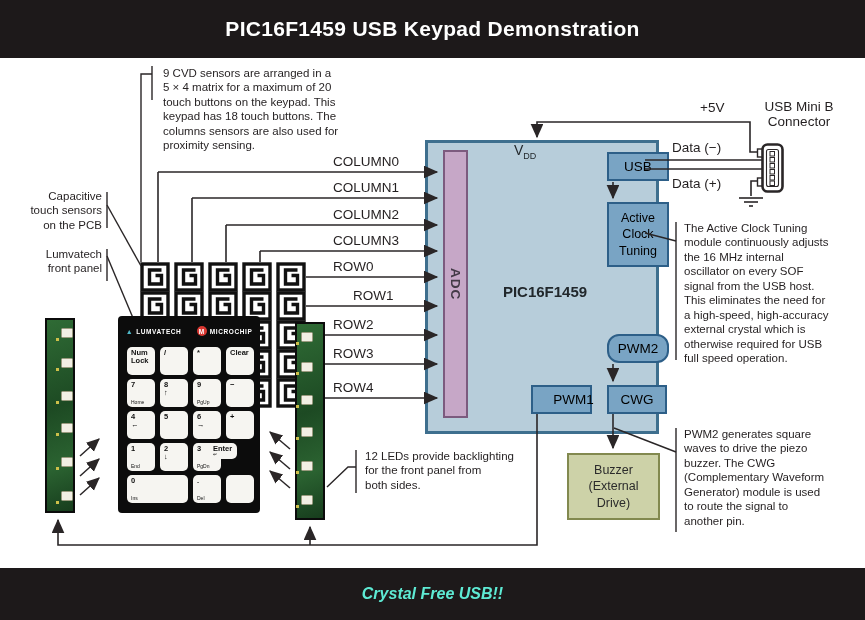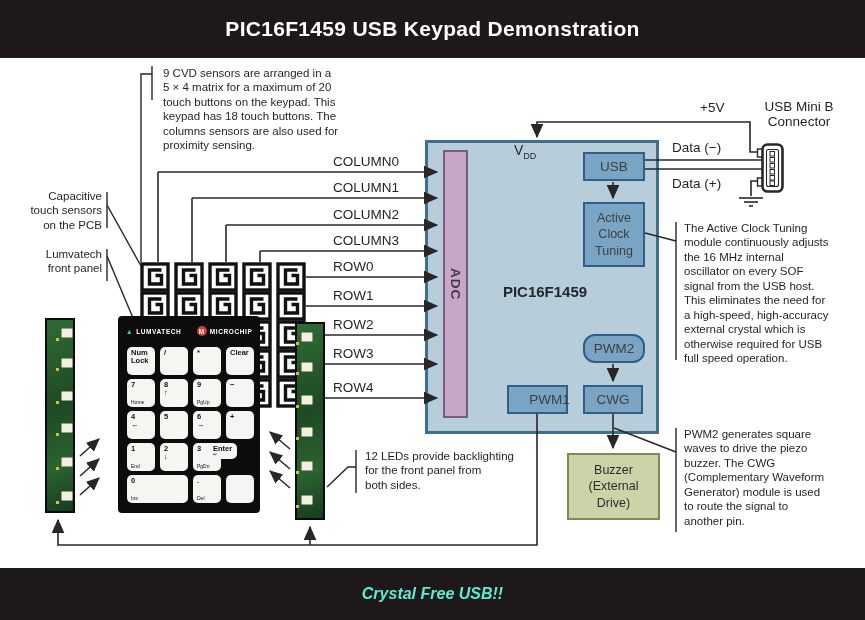--- a/index.html
+++ b/index.html
@@ -12,21 +12,21 @@
   #footbar{top:568px;height:52px;}
   #footbar .t{color:#5eead4;font-size:16px;font-weight:bold;font-style:italic;}
   .txt{white-space:pre-line;font-size:11.5px;line-height:1.26;}
   .txt.r{text-align:right;}
   .sig{font-size:13.5px;left:333px;height:16px;}
   .blk{box-sizing:border-box;display:flex;align-items:center;justify-content:center;text-align:center;}
   #pic{left:425px;top:140px;width:228px;height:288px;background:#b7cdda;border:3px solid #3e6f8e;}
   #picname{left:470px;top:283px;width:150px;text-align:center;font-size:15px;font-weight:bold;color:#21272b;}
   #adc{left:443px;top:150px;width:25px;height:268px;background:#c6a7c7;border:2px solid #7c5a7e;}
   #adc span{writing-mode:vertical-rl;font-size:13.5px;font-weight:600;color:#433a47;letter-spacing:1px;}
-  .sub{background:#79a4c4;border:2px solid #2d5f88;color:#404040;font-size:13.5px;}
+  .sub{background:#79a4c4;border:2px solid #2d5f88;color:#000000;font-size:13.5px;margin-left:24px;}
   #usb{left:583px;top:152px;width:62px;height:29px;}
   #act{left:583px;top:202px;width:62px;height:65px;font-size:12.5px;line-height:1.3;white-space:pre-line;}
   #pwm2{left:583px;top:334px;width:62px;height:29px;border-radius:12px;}
   #cwg{left:583px;top:385px;width:60px;height:29px;}
   #pwm1{left:507px;top:385px;width:61px;height:29px;padding-left:24px;}
   #buzzer{left:567px;top:453px;width:93px;height:67px;background:#cdd2a8;border:2px solid #82894f;
           color:#2b2b2b;font-size:12.5px;line-height:1.3;white-space:pre-line;}
   #vdd{left:514px;top:142px;font-size:14px;color:#24292d;}
   #vdd sub{font-size:9px;}
   .lbl{font-size:13.5px;}
@@ -278,21 +278,21 @@
 (Complementary Waveform
 Generator) module is used
 to route the signal to
 another pin.</div>
 
 <div class="abs sig" style="top:154px;">COLUMN0</div>
 <div class="abs sig" style="top:180px;">COLUMN1</div>
 <div class="abs sig" style="top:207px;">COLUMN2</div>
 <div class="abs sig" style="top:233px;">COLUMN3</div>
 <div class="abs sig" style="top:259px;">ROW0</div>
-<div class="abs sig" style="top:288px;">ROW1</div>
+<div class="abs sig" style="top:288px;margin-left:20px;">ROW1</div>
 <div class="abs sig" style="top:317px;">ROW2</div>
 <div class="abs sig" style="top:346px;">ROW3</div>
 <div class="abs sig" style="top:380px;">ROW4</div>
 
 <div class="abs" id="pic"></div>
 <div class="abs" id="picname">PIC16F1459</div>
 <div class="abs blk" id="adc">
     <span>ADC</span>
   </div>
 <div class="abs blk sub" id="usb">USB</div>

